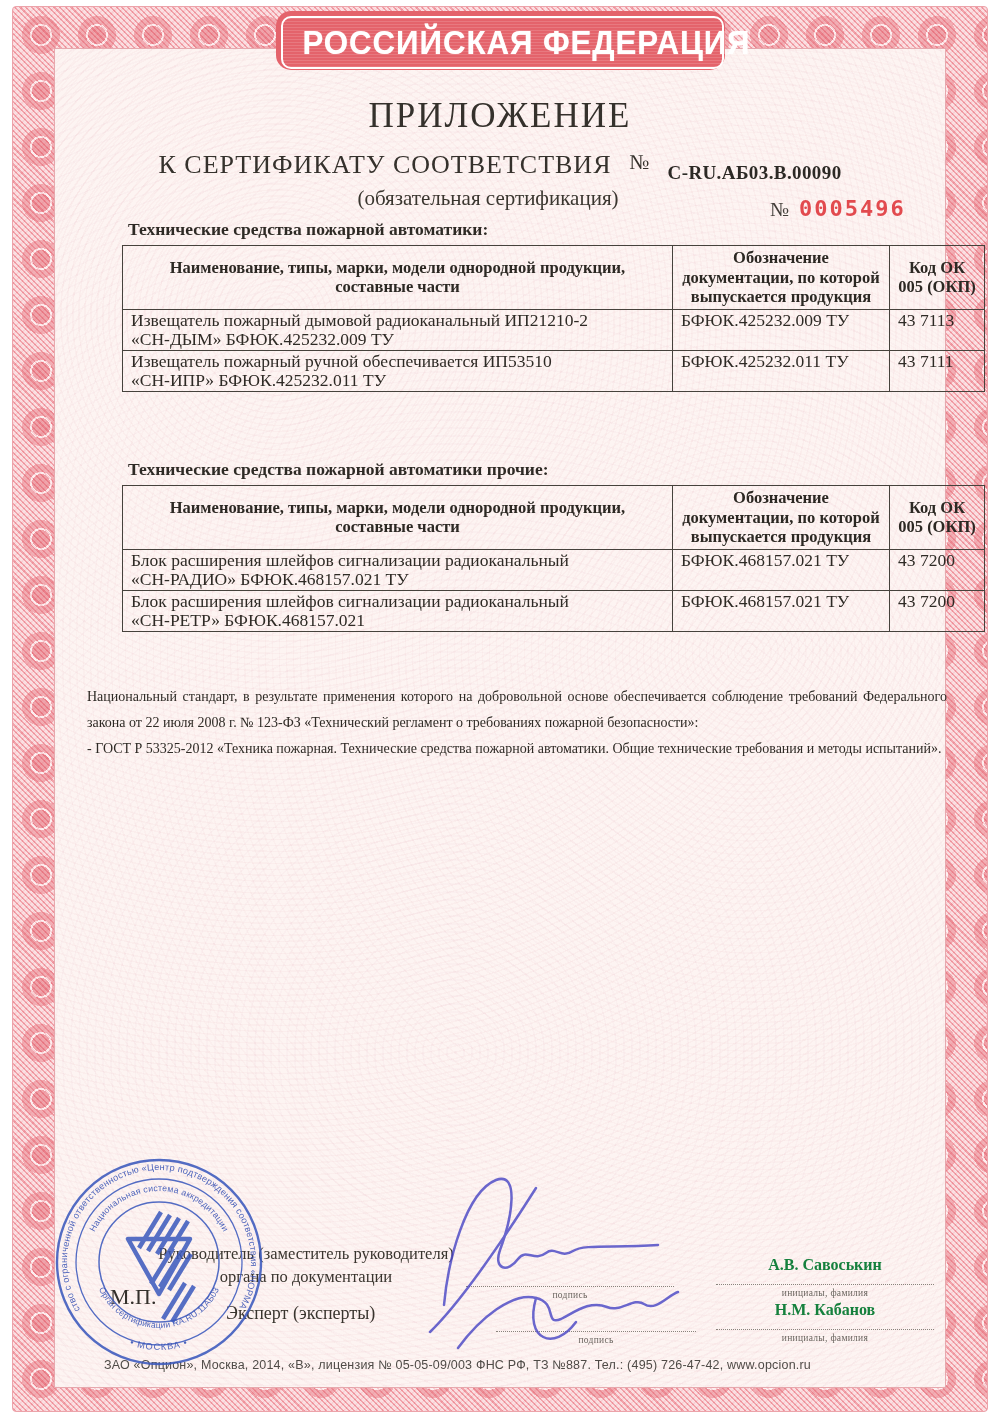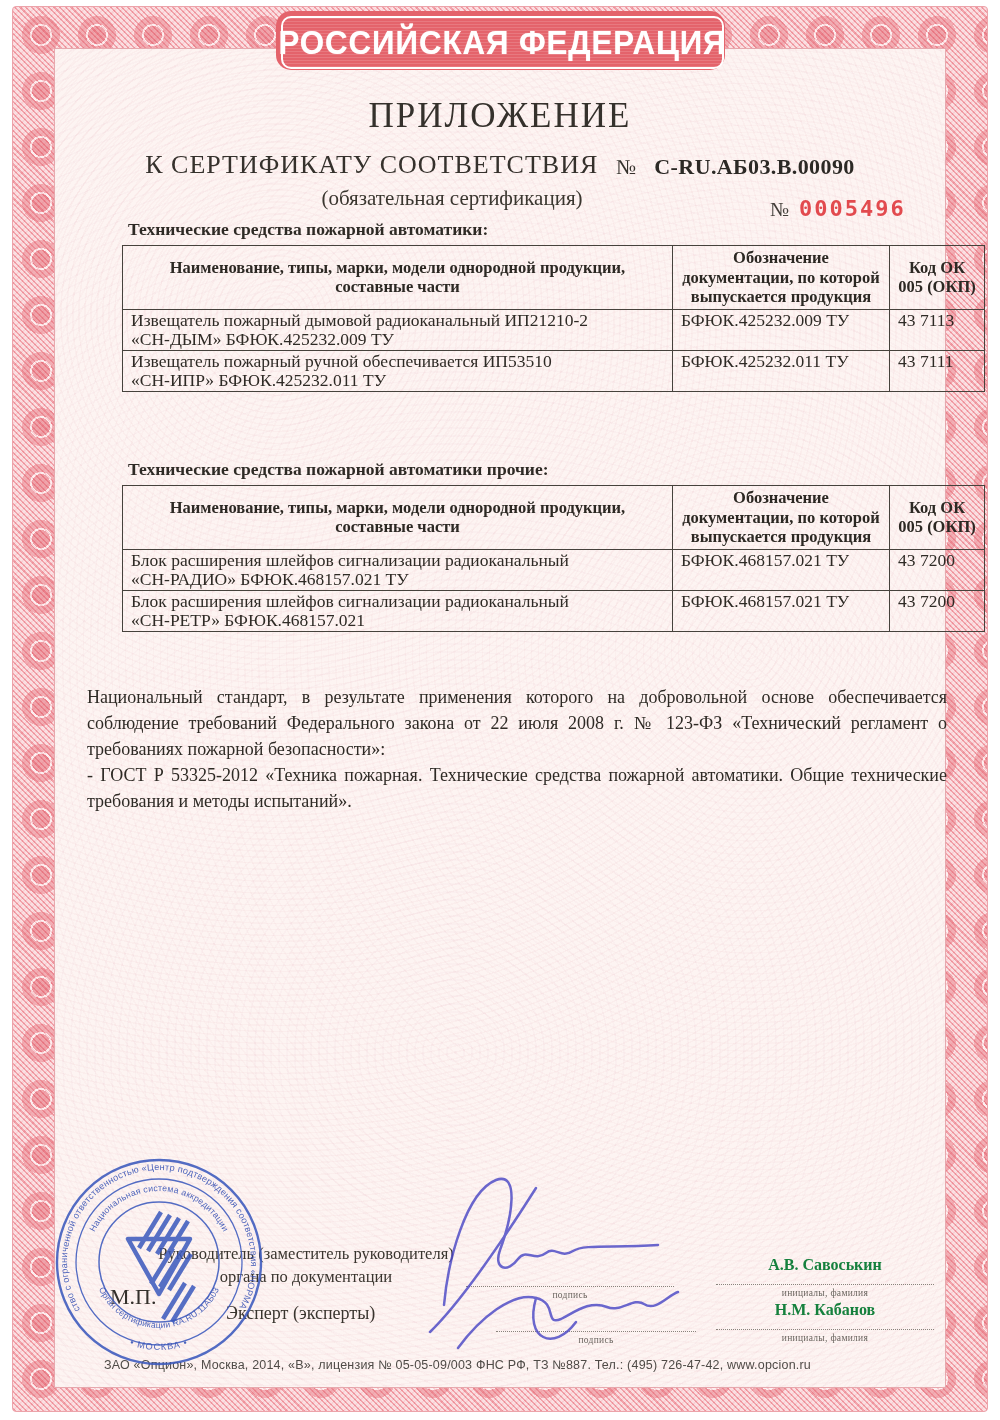--- a/index.html
+++ b/index.html
@@ -16,50 +16,50 @@
   .inner{position:absolute;left:54px;right:54px;top:48px;bottom:32px;
     background-color:#fdf4f2;border:1px solid rgba(214,110,120,.55);
     background-image:
       repeating-radial-gradient(circle at 25% 20%, rgba(226,152,163,.07) 0 1.5px, transparent 1.5px 6px),
       repeating-radial-gradient(circle at 78% 45%, rgba(226,152,163,.06) 0 1.5px, transparent 1.5px 7px),
       repeating-radial-gradient(circle at 45% 75%, rgba(212,140,170,.05) 0 1.5px, transparent 1.5px 8px);}
   
   .banner{position:absolute;left:277px;top:12px;width:447px;height:57px;background:#e4636b;
     border-radius:14px;padding:4px;box-sizing:border-box;box-shadow:0 0 0 1px #e4636b;}
   .banner-in{width:100%;height:100%;border:2.5px solid #ffffff;border-radius:10px;
-    display:flex;align-items:center;justify-content:center;
+    display:flex;align-items:center;justify-content:flex-start;
     background-image:repeating-linear-gradient(0deg, rgba(255,255,255,.14) 0 1px, transparent 1px 3px);}
   .banner-in span{font-family:"Liberation Sans",sans-serif;font-weight:800;font-size:34px;
     color:#ffffff;letter-spacing:1px;transform:scaleX(.92);white-space:nowrap;
     text-shadow:0 0 1px rgba(255,255,255,.6);}
   
   .title{position:absolute;left:0;width:1000px;top:96px;text-align:center;font-size:35px;
     letter-spacing:2px;color:#35312c;}
   .subtitle-row{position:absolute;left:0;width:1000px;top:150px;display:flex;justify-content:center;
-    align-items:flex-end;gap:18px;color:#35312c;}
+    align-items:flex-start;gap:18px;color:#35312c;}
   .sub-label{font-size:26px;letter-spacing:1px;}
   .no-sign{font-size:21px;}
-  .cert-no{font-size:22px;font-weight:bold;letter-spacing:.4px;color:#2c2925;}
-  .cert-type{position:absolute;left:0;width:904px;top:186px;text-align:center;font-size:21px;color:#3a362f;}
+  .cert-no{font-size:19px;font-weight:bold;letter-spacing:.4px;color:#2c2925;margin-top:12px;}
+  .cert-type{position:absolute;left:0;width:904px;top:186px;text-align:center;font-size:21px;color:#3a362f;padding-left:36px;}
   .serial{position:absolute;left:770px;top:196px;width:200px;display:flex;align-items:baseline;gap:10px;}
   .serial-sign{font-size:20px;color:#413d38;}
   .serial-digits{font-family:"DejaVu Sans Mono",monospace;font-size:22px;font-weight:bold;
     color:#e24a4e;letter-spacing:2px;}
   .sec-title{position:absolute;left:88px;font-size:17.5px;font-weight:bold;color:#2e2a25;margin-left:40px;}
   
   .tbl-wrap{position:absolute;left:78px;width:862px;padding-left:44px;}
   table.doc{border-collapse:collapse;table-layout:fixed;width:862px;background:transparent;}
   table.doc th,table.doc td{border:1.6px solid #46423c;box-sizing:border-box;}
   table.doc th{height:60px;font-size:16.5px;font-weight:bold;text-align:center;vertical-align:middle;
     line-height:19.5px;padding:2px 6px;color:#2c2823;}
   table.doc td{height:40px;vertical-align:top;font-size:17.5px;line-height:19.5px;
     padding:1px 8px 0 8px;color:#2e2a25;}
   td.code-cell{padding-left:10px;}
   
-  .std{position:absolute;left:87px;top:684px;width:860px;font-size:18px;line-height:26px;
+  .std{position:absolute;left:87px;top:684px;width:860px;font-size:14px;line-height:26px;
     text-align:justify;color:#2e2a25;}
   .std p{margin:0;}
   
   .mp{position:absolute;left:110px;top:1252px;font-size:22px;color:#34302b;z-index:2;margin-top:32px;}
   .role{position:absolute;left:150px;top:1242px;width:312px;text-align:center;font-size:16.5px;
     line-height:23px;color:#39342e;z-index:3;}
   .expert{position:absolute;left:226px;top:1303px;font-size:18px;color:#39342e;z-index:3;}
   .dotline{position:absolute;height:0;border-top:1.5px dotted #8a847d;}
   .cap{position:absolute;text-align:center;font-size:9.5px;color:#6a655f;letter-spacing:.3px;}
   .pname{position:absolute;width:218px;text-align:center;font-size:16px;font-weight:bold;color:#15803d;}

